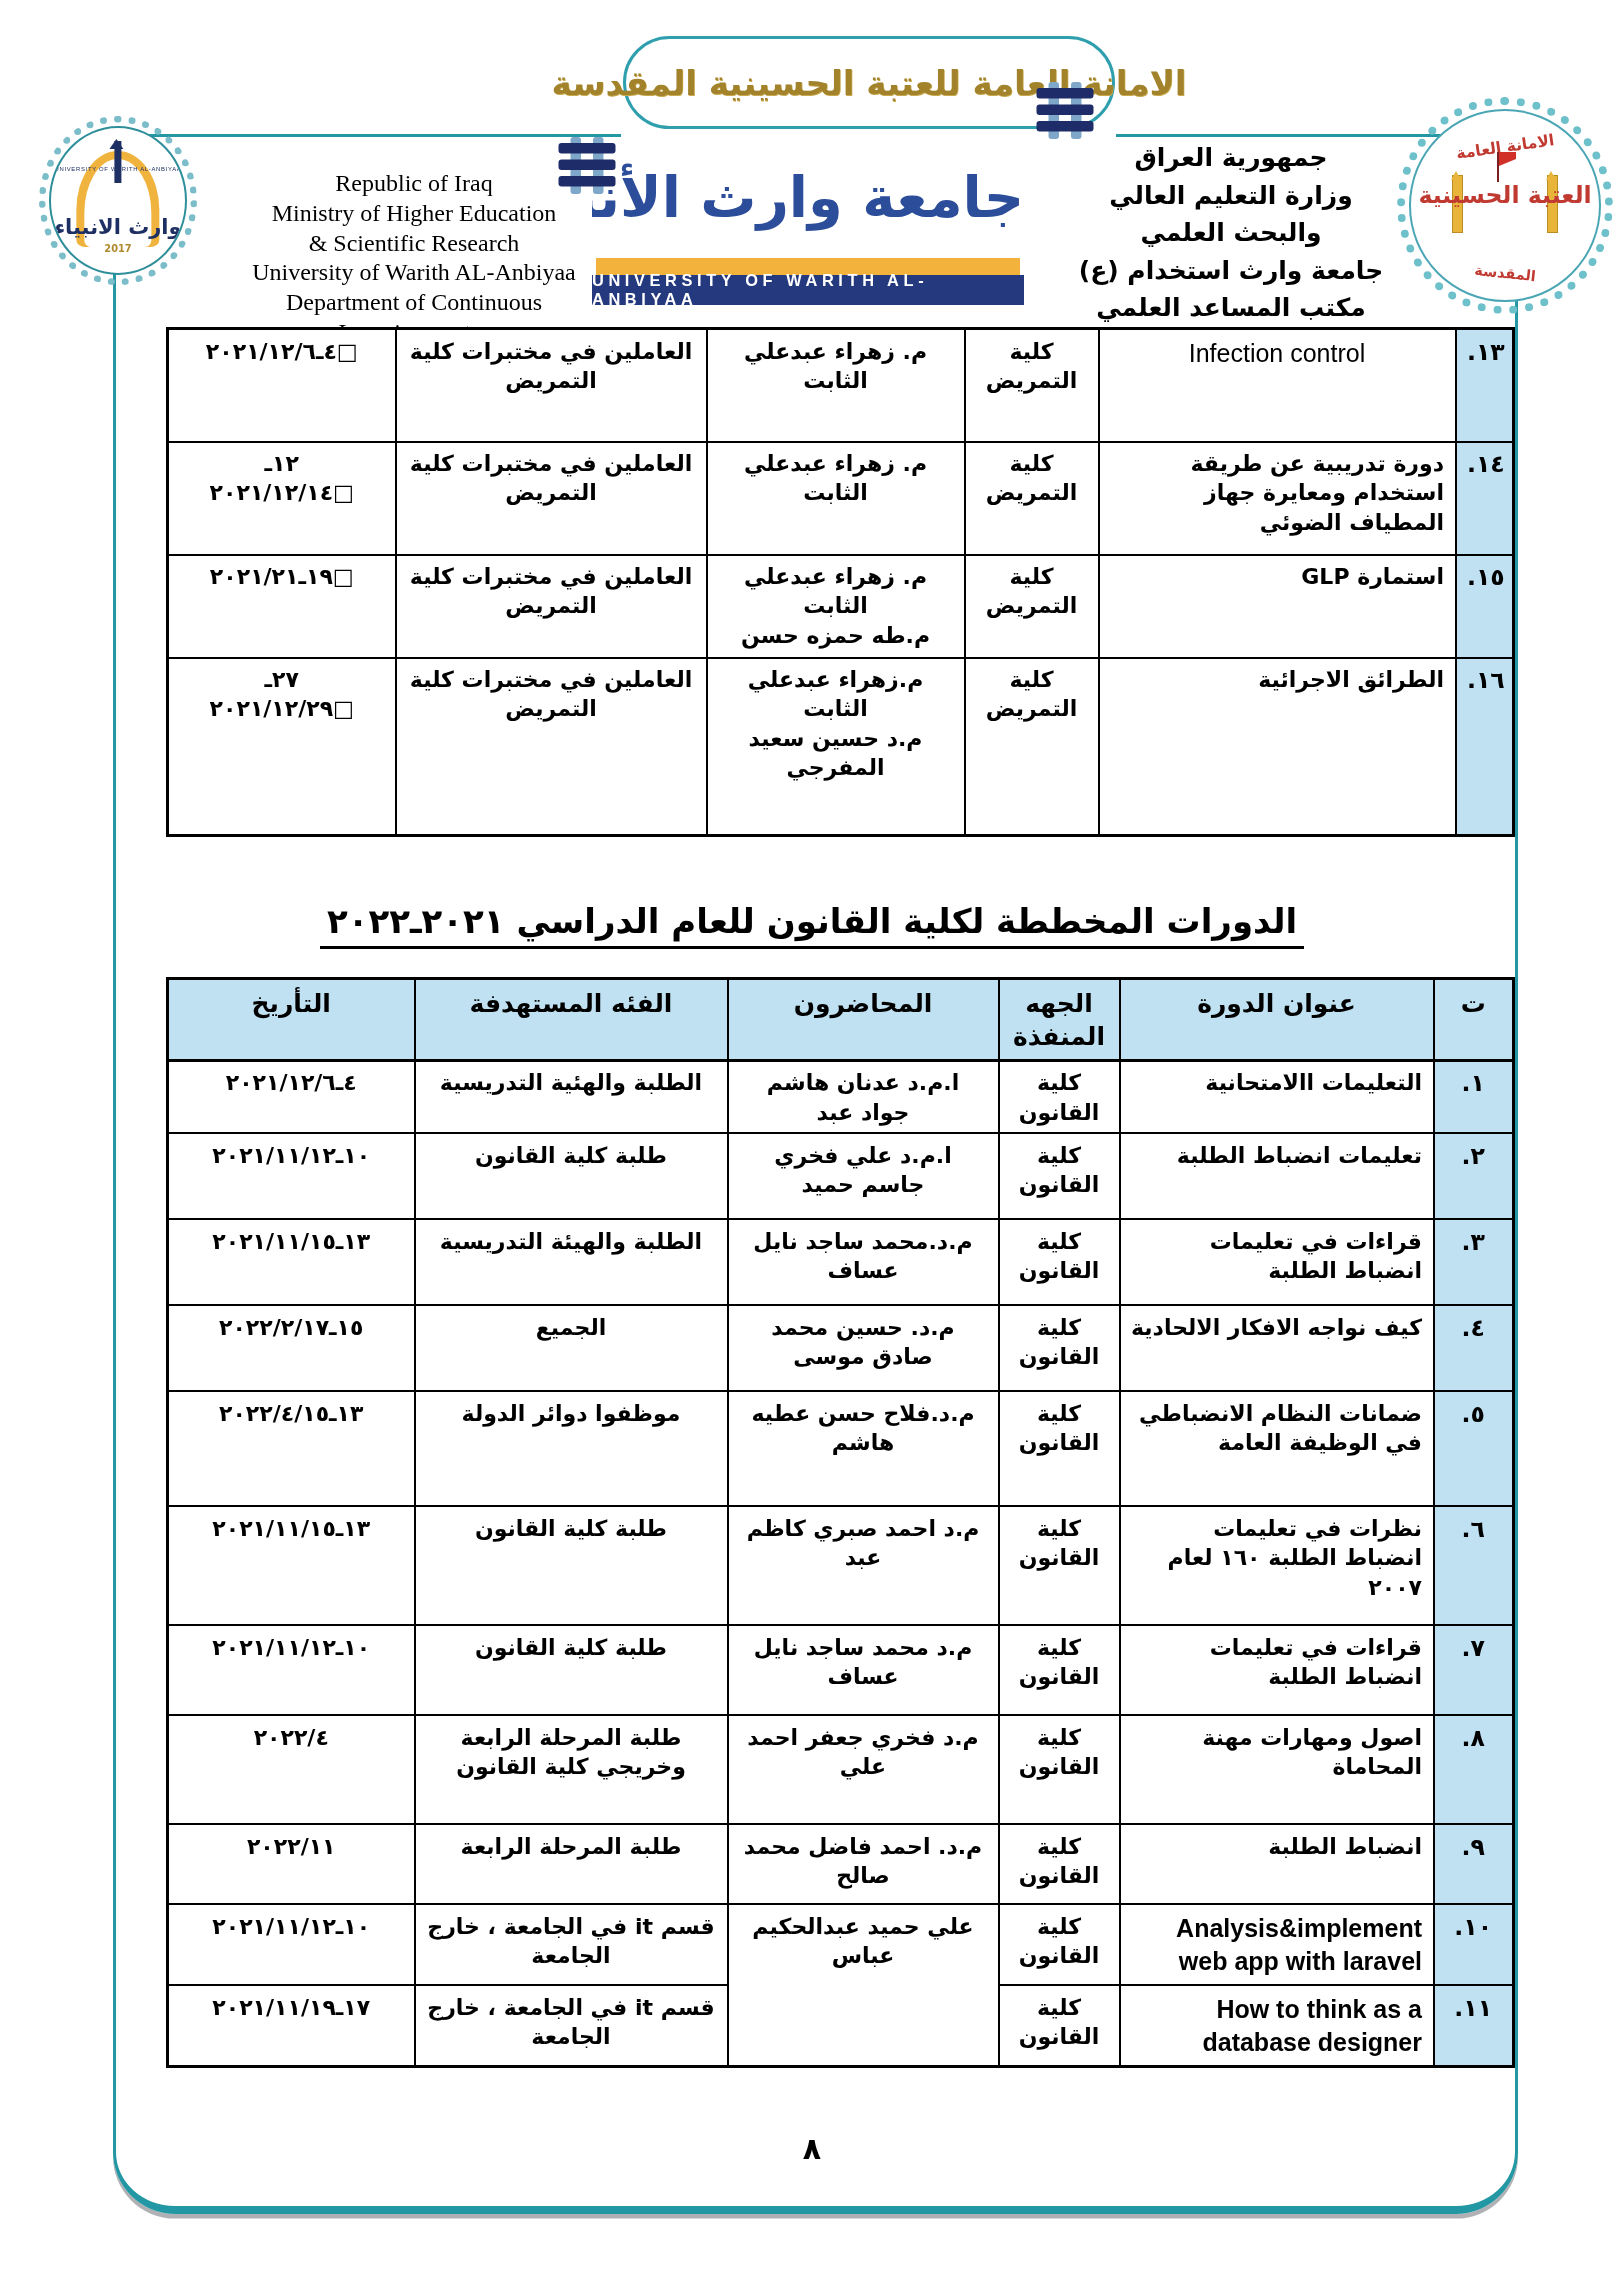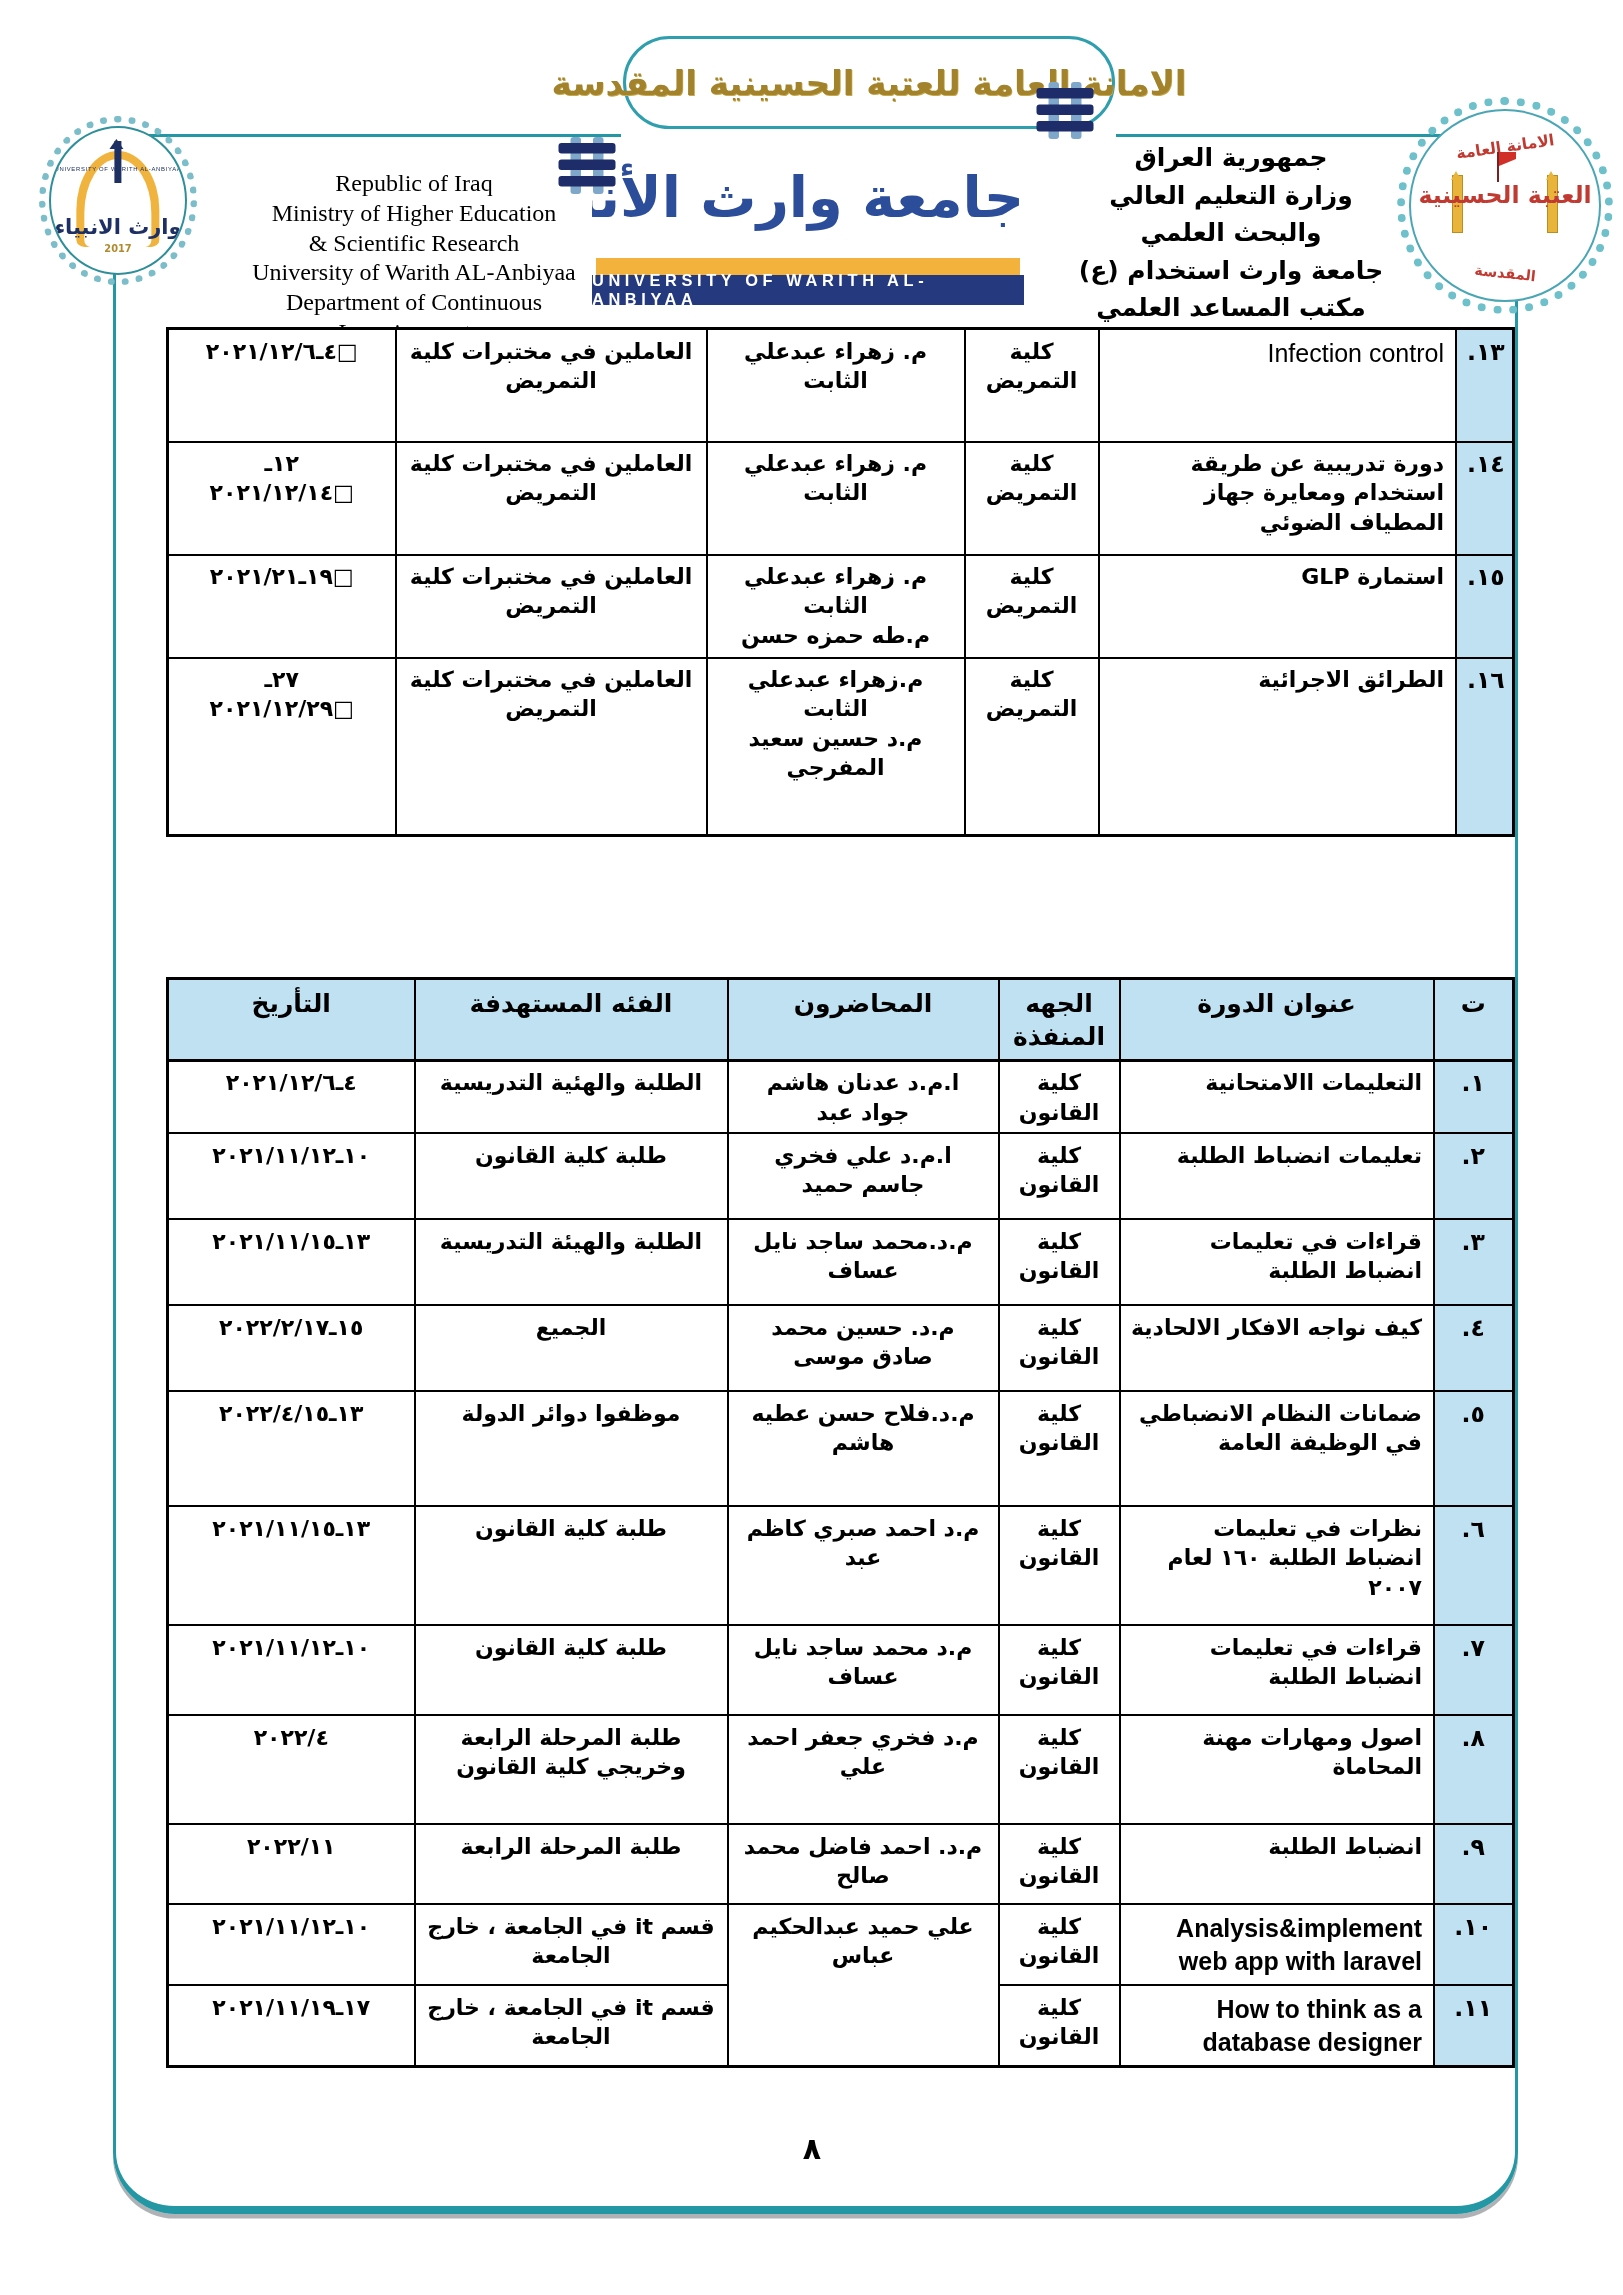--- a/index.html
+++ b/index.html
@@ -84,21 +84,21 @@
   .t2 thead th{background:#bfe1f1;text-align:center;border-bottom:3.3px solid #000;
                font-size:25px;height:77px;}
   .num-cell{background:#bfe1f1;text-align:center;font-size:23.6px;
             direction:ltr;unicode-bidi:bidi-override;margin-top:12px;}
   .date-cell{text-align:center;direction:ltr;unicode-bidi:bidi-override;white-space:pre-line;}
   .title-cell{text-align:right;}
   .body-cell{text-align:center;}
   .lect-cell{text-align:center;white-space:pre-line;}
   .target-cell{text-align:center;}
   .en-sans{font-family:"Liberation Sans",sans-serif;font-weight:normal;font-size:25px;
-           direction:ltr;}
+           text-align:center;direction:ltr;}
   .en-serif{font-family:Liberation Sans, sans-serif;font-weight:bold;font-size:25px;
             text-align:right;direction:ltr;}
 
   .t1 tbody tr:nth-child(1) td{height:113px;}
   .t1 tbody tr:nth-child(2) td{height:113px;}
   .t1 tbody tr:nth-child(3) td{height:103px;}
   .t1 tbody tr:nth-child(4) td{height:178px;}
 
   .t2 tbody tr:nth-child(1) td{height:73px;}
   .t2 tbody tr:nth-child(2) td{height:86px;}
@@ -234,20 +234,23 @@
           <td class="body-cell">كلية التمريض</td>
           <td class="lect-cell">م.زهراء عبدعلي الثابت
 م.د حسين سعيد المفرجي</td>
           <td class="target-cell">العاملين في مختبرات كلية التمريض</td>
           <td class="date-cell">ـ٢٧
 ٢٠٢١/١٢/٢٩□</td>
         </tr>
       </tbody>
   </table>
 
+  <div class="section-title">
+    <span>الدورات المخططة لكلية القانون للعام الدراسي ٢٠٢١ـ٢٠٢٢</span>
+  </div>
 
   <table class="doc-table t2">
     <colgroup>
       <col style="width:80px">
         <col style="width:314px">
         <col style="width:121px">
       <col style="width:271px">
         <col style="width:313px">
         <col style="width:247px">
     </colgroup>

